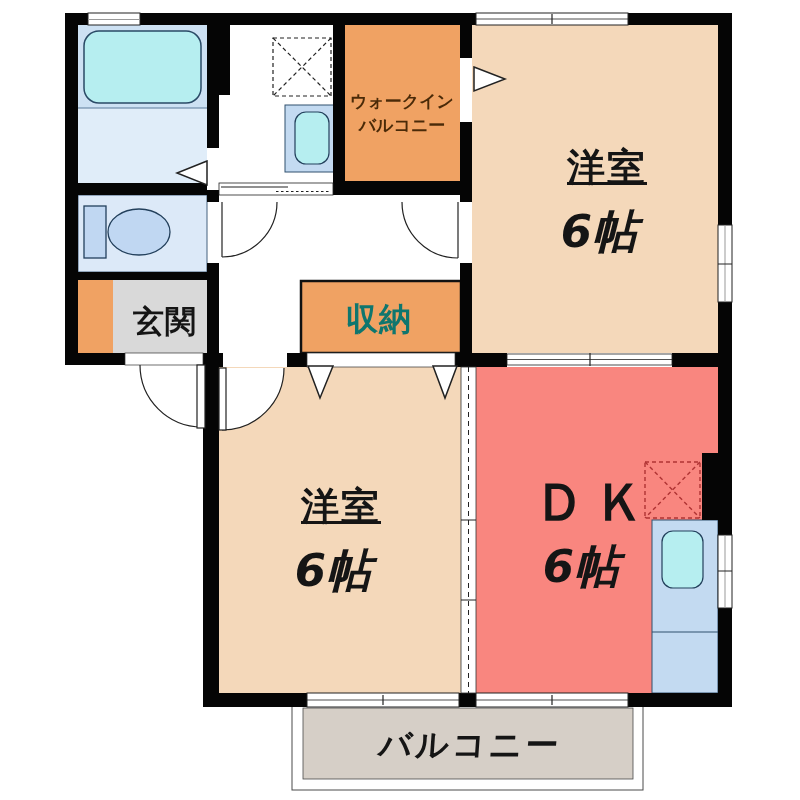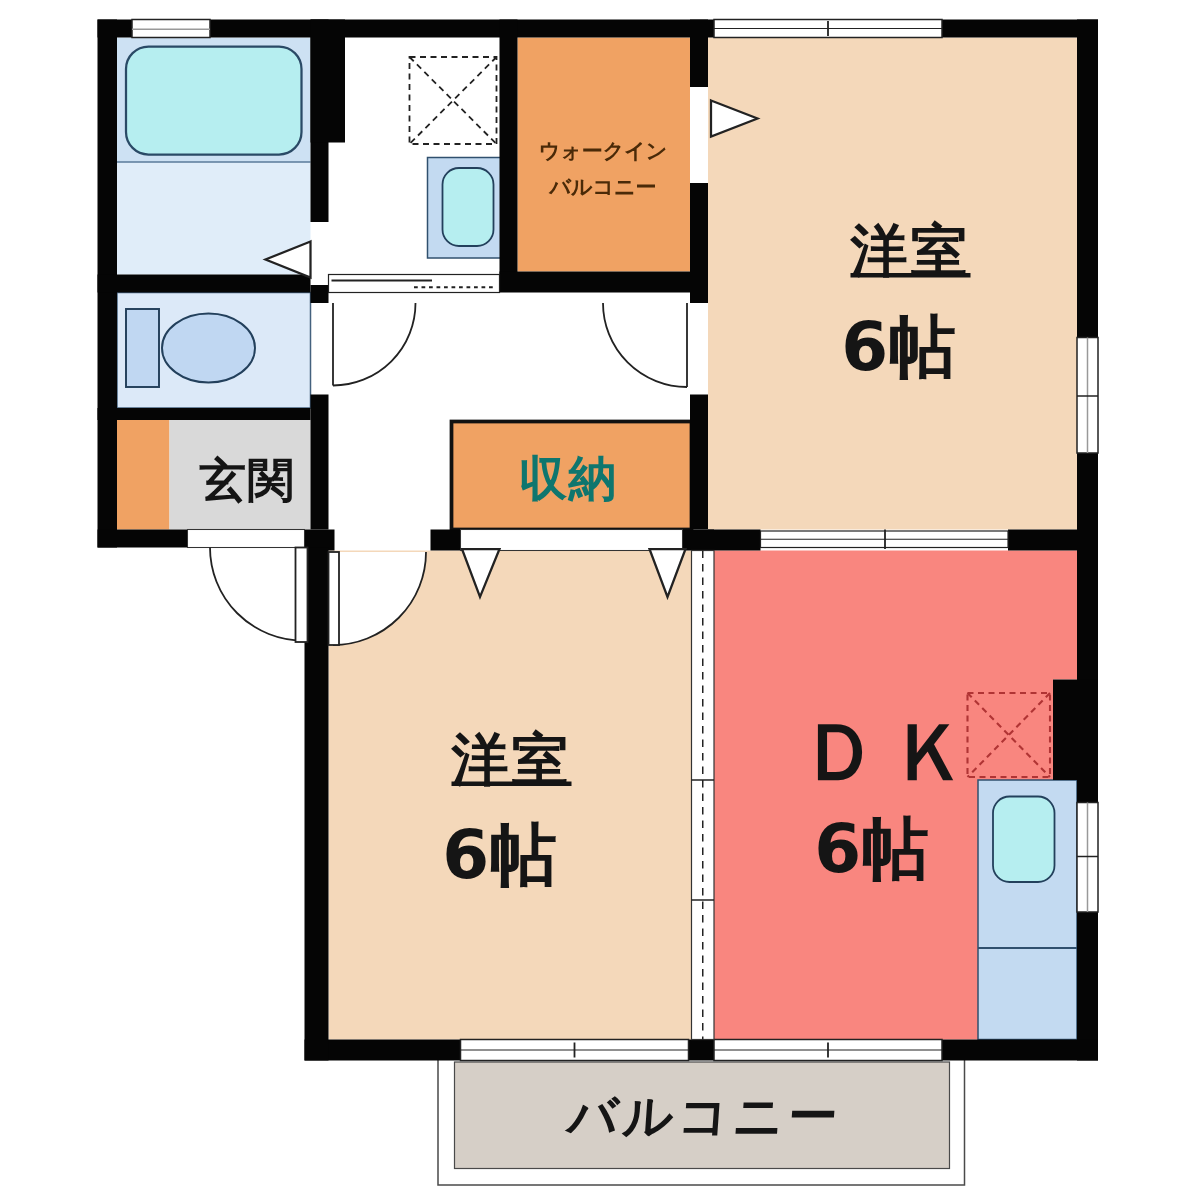--- a/index.html
+++ b/index.html
@@ -2,24 +2,24 @@
 <html><head>
 <meta charset="utf-8">
 <style>
   html,body{margin:0;padding:0;background:#ffffff;}
   .plan{position:relative;width:800px;height:800px;background:#ffffff;overflow:hidden;
         font-family:"DejaVu Sans",sans-serif;}
   .plan svg{position:absolute;left:0;top:0;}
   .label{position:absolute;transform:translate(-50%,-50%);white-space:nowrap;
          font-weight:bold;color:#151515;line-height:1;}
   .lbl-room{font-size:38px;letter-spacing:2px;text-decoration:underline;}
-  .lbl-size{font-size:45px;}
+  .lbl-size{font-size:45px;font-style:italic;}
   .lbl-dk{font-size:52px;letter-spacing:8px;}
   .lbl-mid{font-size:31px;letter-spacing:1px;}
-  .lbl-small{font-size:14px;color:#4a2a08;letter-spacing:0px;}
+  .lbl-small{font-size:17px;color:#4a2a08;letter-spacing:0px;}
   .lbl-storage{color:#0f766e;font-size:32px;}
   .lbl-balcony{font-size:33px;letter-spacing:3px;transform:translate(-50%,-50%) skewX(-4deg);}
 </style>
 </head>
 <body>
 
 <div class="plan">
 
 <svg width="800" height="800" viewBox="0 0 800 800">
 

